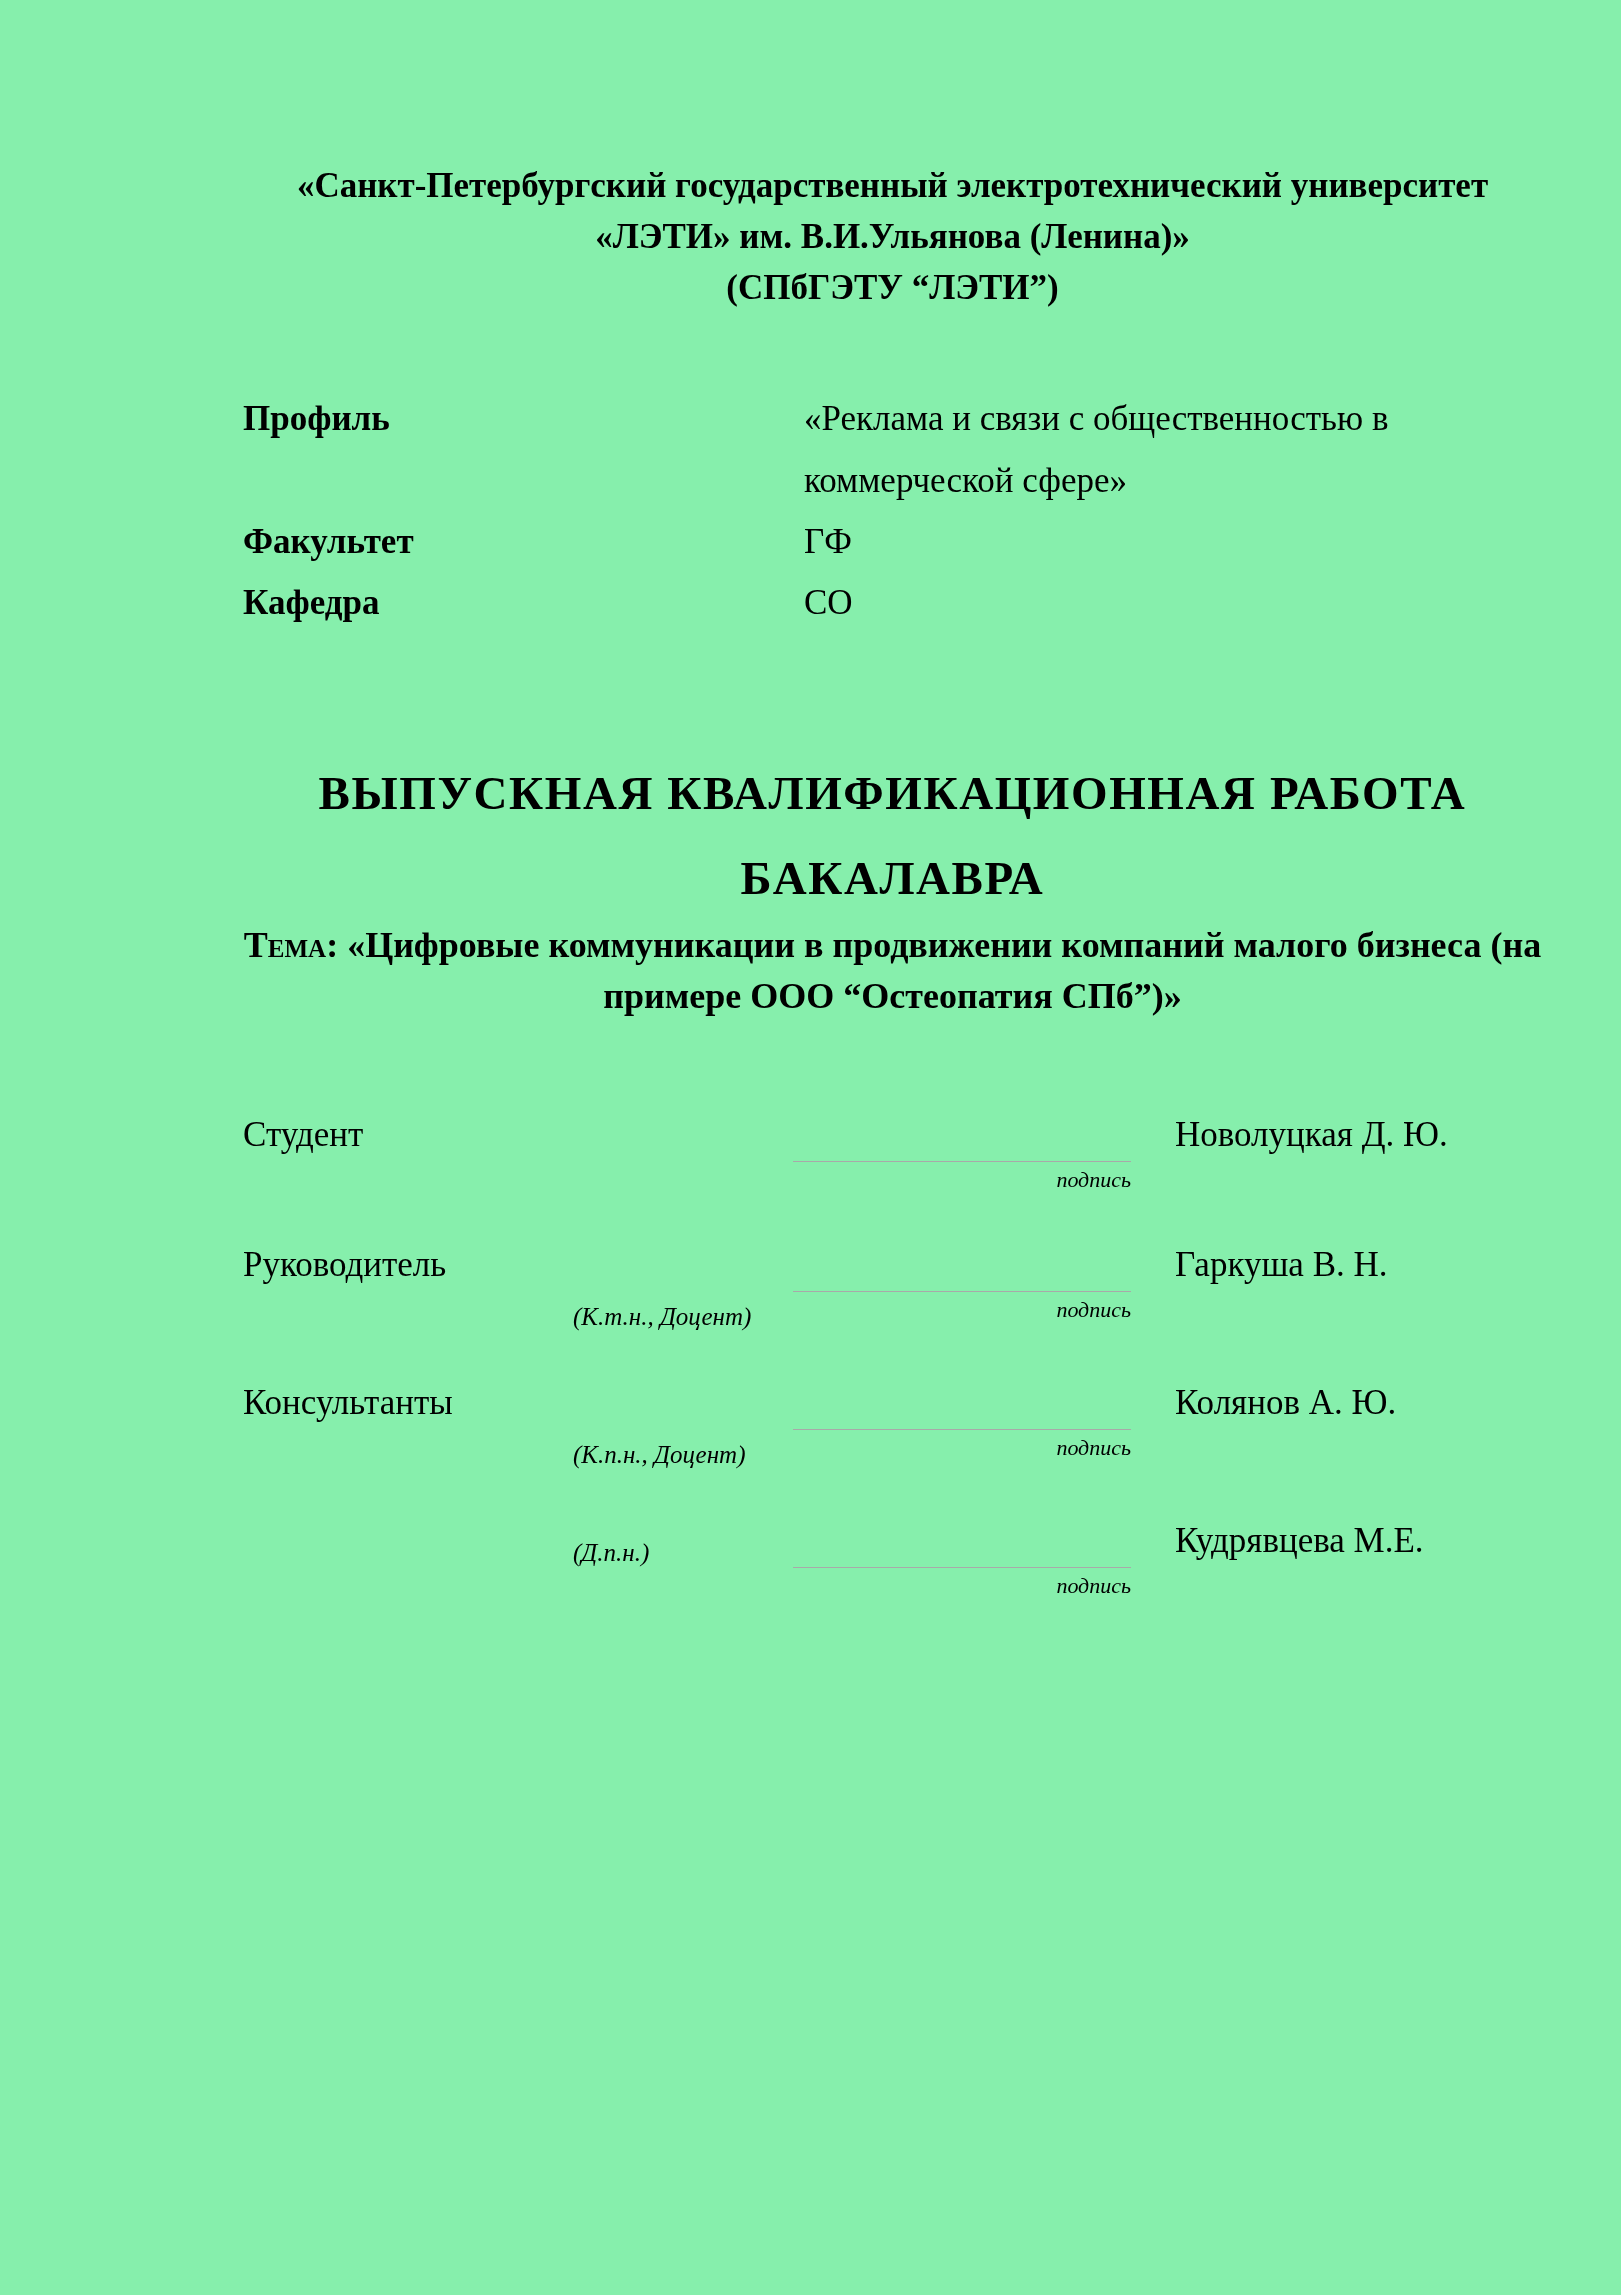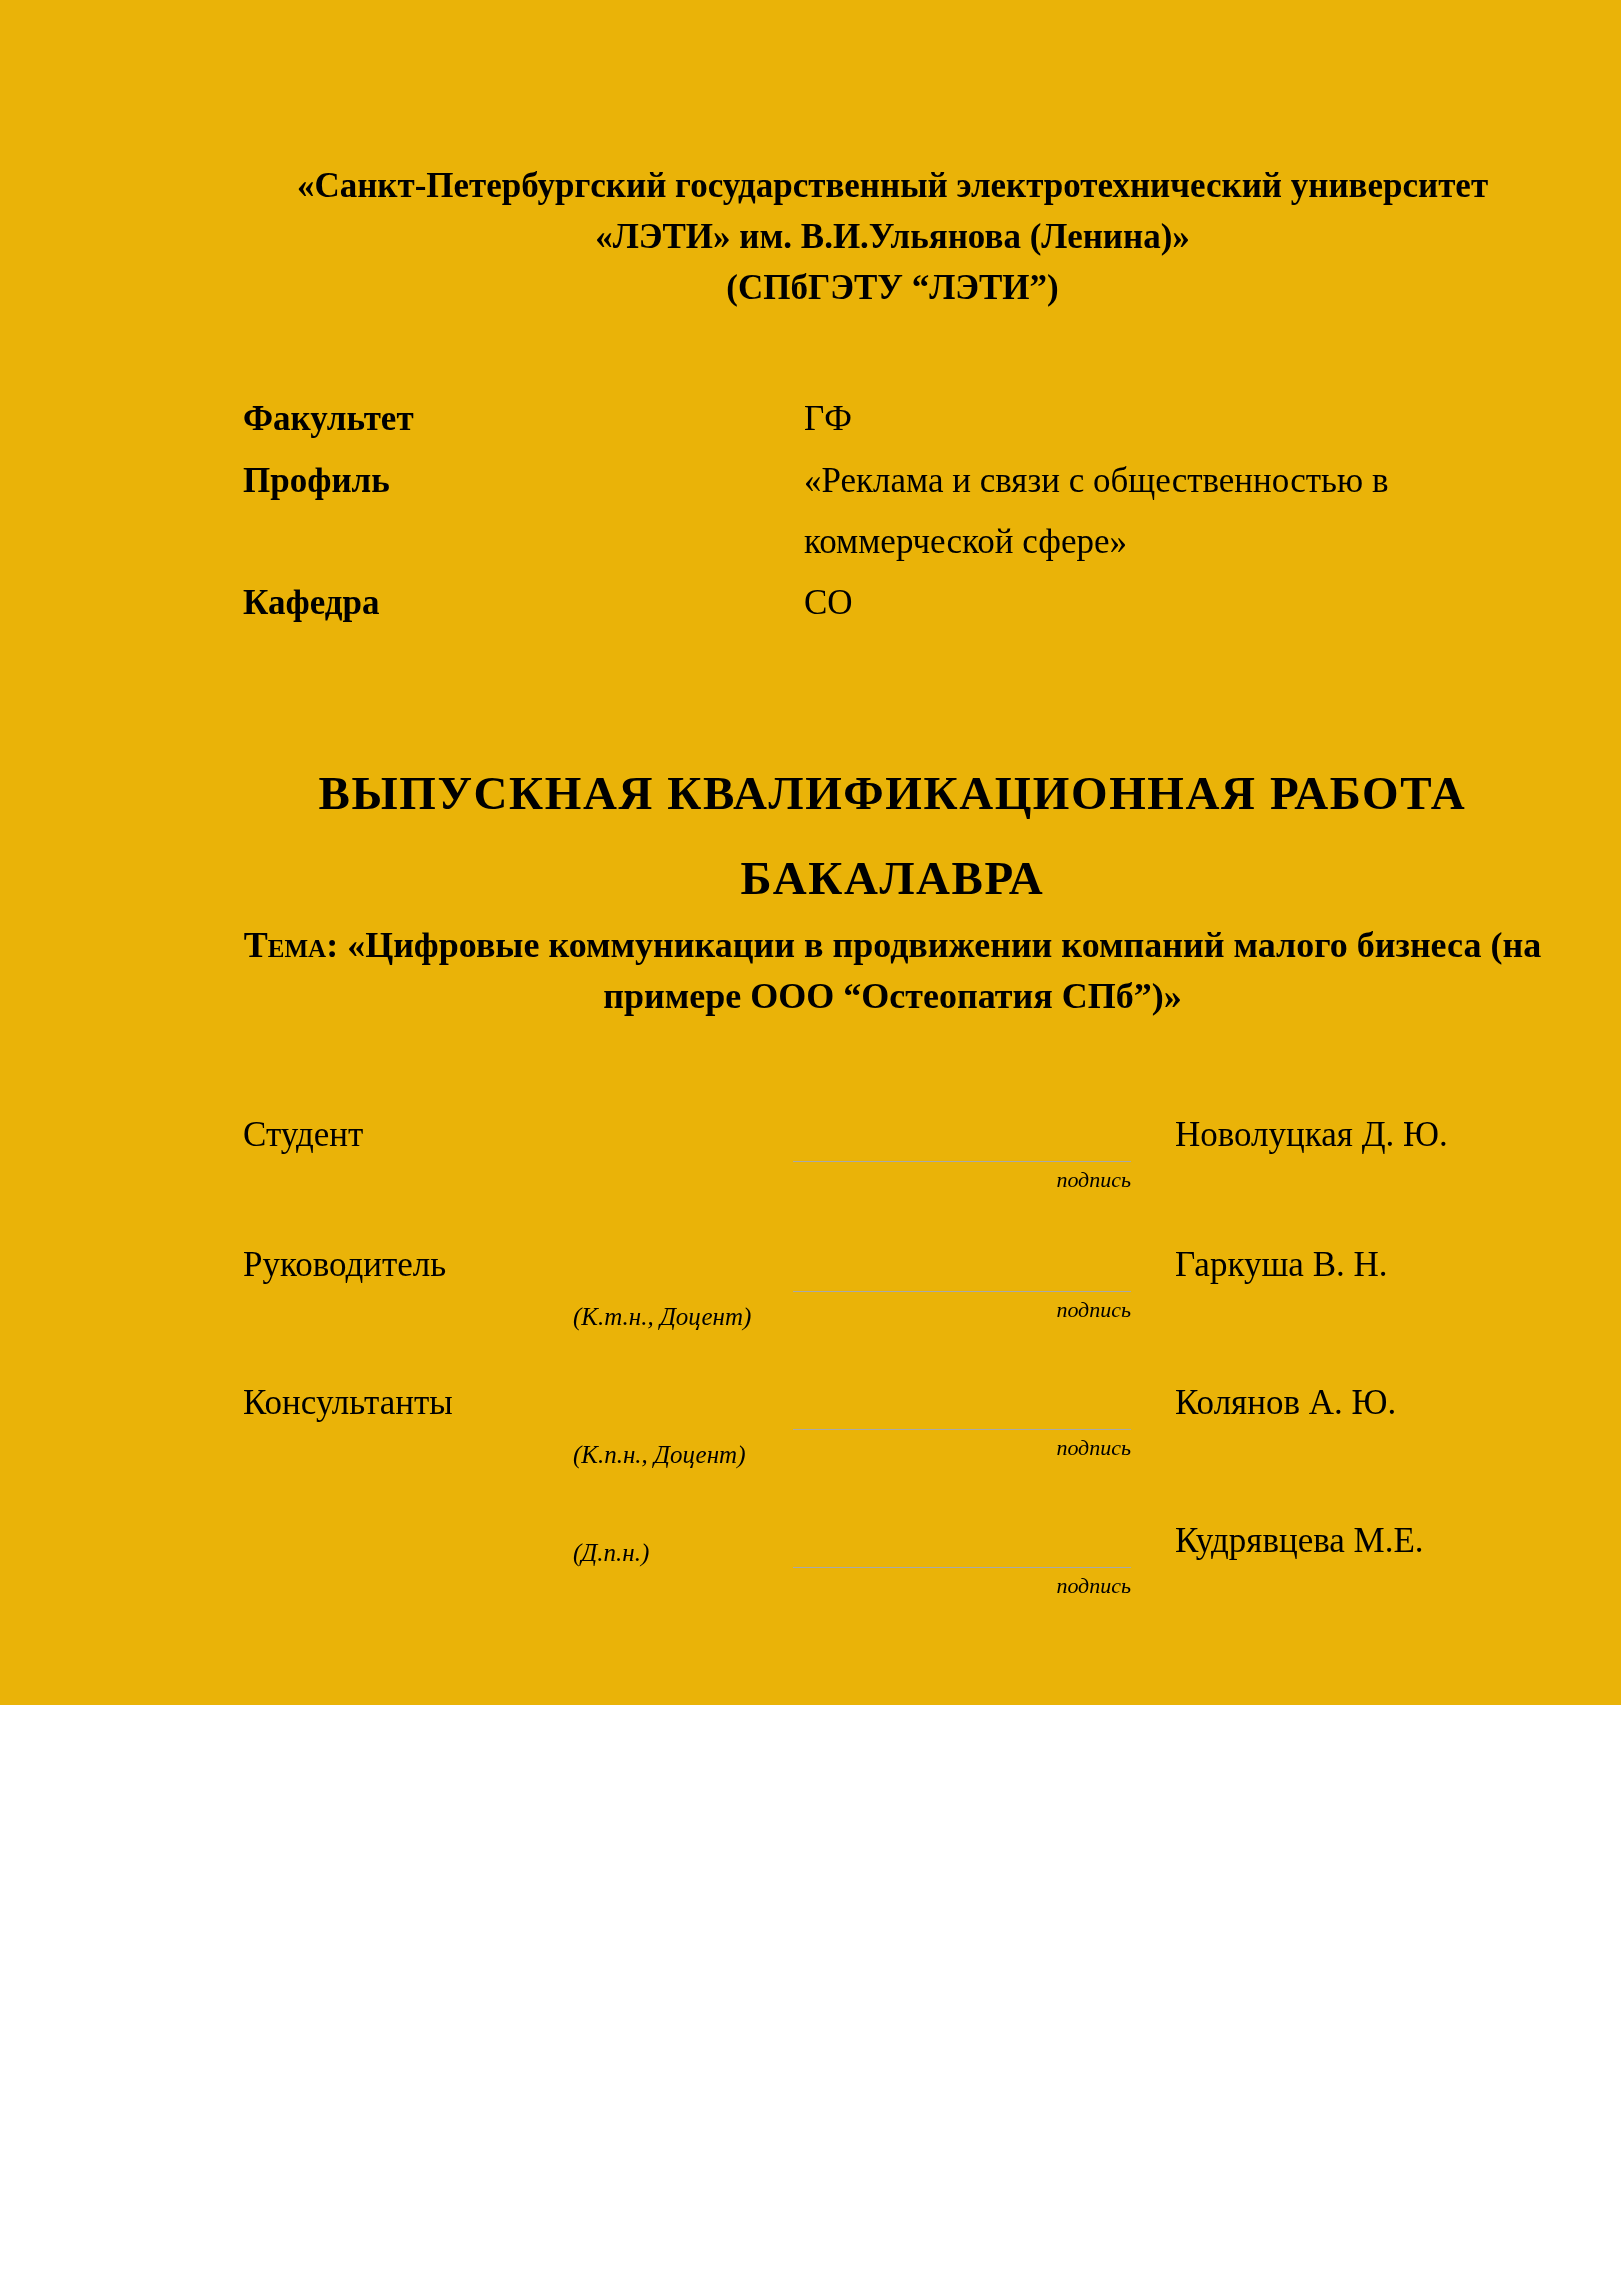--- a/index.html
+++ b/index.html
@@ -3,24 +3,24 @@
 <meta charset="utf-8">
 <style>
   html, body {
     margin: 0;
     padding: 0;
     background: #ffffff;
   }
   .page {
     position: relative;
     width: 1622px;
-    height: 1705px;
+    height: 2295px;
     box-sizing: border-box;
     padding: 161px 80px 0 243px;
-    background: #eab308;
+    background: #86efac;
     color: #000000;
     font-family: "Liberation Serif", "DejaVu Serif", serif;
     overflow: hidden;
   }
 
   
   .uni-header {
     text-align: center;
     font-weight: bold;
     font-size: 35px;
@@ -114,26 +114,26 @@
 <div class="page">
 
   <div class="uni-header">
     <div>«Санкт-Петербургский государственный электротехнический университет</div>
     <div>«ЛЭТИ» им. В.И.Ульянова (Ленина)»</div>
     <div>(СПбГЭТУ “ЛЭТИ”)</div>
   </div>
 
   <div class="fields">
     <div class="field-row">
+      <div class="field-label">Профиль</div>
+      <div class="field-value">«Реклама и связи с общественностью в коммерческой сфере»</div>
+    </div>
+    <div class="field-row">
       <div class="field-label">Факультет</div>
       <div class="field-value">ГФ</div>
-    </div>
-    <div class="field-row">
-      <div class="field-label">Профиль</div>
-      <div class="field-value">«Реклама и связи с общественностью в коммерческой сфере»</div>
     </div>
     <div class="field-row">
       <div class="field-label">Кафедра</div>
       <div class="field-value">СО</div>
     </div>
   </div>
 
 
   <div class="work-title">
     <div>ВЫПУСКНАЯ КВАЛИФИКАЦИОННАЯ РАБОТА</div>

